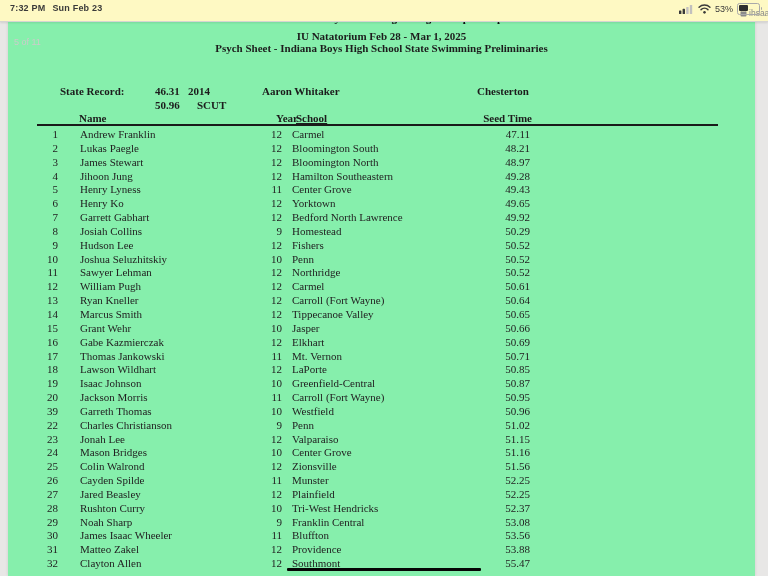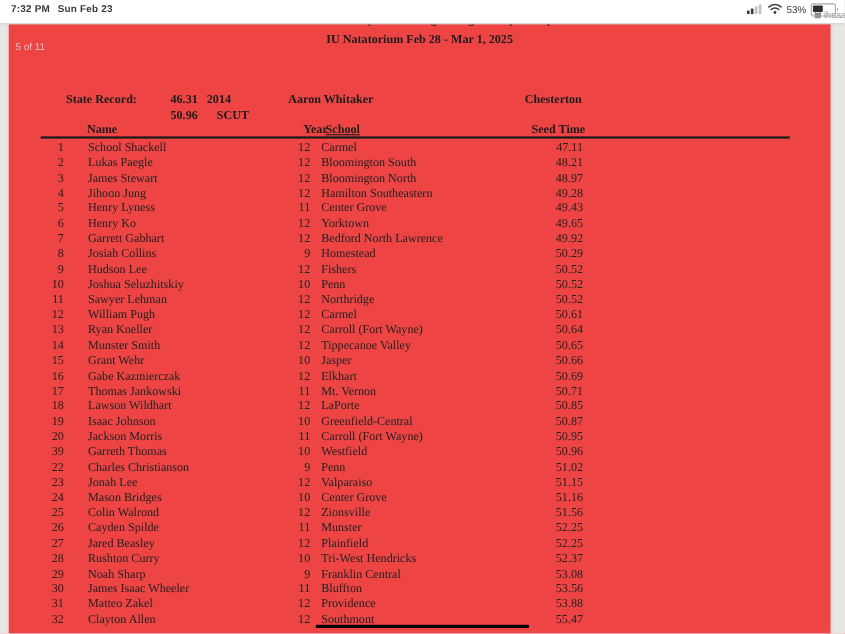--- a/index.html
+++ b/index.html
@@ -8,21 +8,21 @@
     width: 768px; height: 576px;
     background: #e8e7e6;
     overflow: hidden;
     font-family: "Liberation Sans", sans-serif;
   }
   
   .page {
     position: absolute;
     left: 8px; top: 21px;
     width: 747px; height: 555px;
-    background: #ef4444;
+    background: #86efac;
     overflow: hidden;
     font-family: "Liberation Serif", "DejaVu Serif", serif;
     color: #1c1c1c;
     box-shadow: 0 0 3px rgba(0,0,0,0.12);
   }
   .doc-center { position:absolute; left:0; width:100%; text-align:center; font-weight:bold; font-size:11px; white-space:nowrap; }
   .doc-title-clipped { top:-9px; color:#111; }
   .doc-title2 { top:9px; }
   .doc-title3 { top:21px; }
   .abs { position:absolute; font-size:11px; white-space:nowrap; }
@@ -46,21 +46,21 @@
   .h-school { left:288px; top:91px;text-decoration:underline; }
   .h-seed   { left:420px; top:91px; width:104px; text-align:right; }
   .annotation-line {
     position:absolute; left:279px; top:547px;
     width:194px; height:3px; background:#050505; border-radius:1px;
   }
   
   .statusbar {
     position:absolute; left:0; top:0;
     width:768px; height:21px;
-    background:#ffffff;
+    background:#fef9c3;
     border-bottom:1px solid #d7d5d3;
     box-shadow:0 1px 2px rgba(0,0,0,0.10);
     z-index:5;
   }
   .sb-left { position:absolute; left:10px; top:3px; font-size:9px; font-weight:bold; color:#3a3a3a; letter-spacing:0.2px; }
   .sb-date { margin-left:7px; font-weight:bold; }
   .sb-center {
     position:absolute; left:0; top:8px; width:100%;
     text-align:right; font-size:8.5px; color:#8a8a8a;margin-left:16px;
   }
@@ -77,41 +77,42 @@
   }
 </style>
 </head>
 <body>
 
 <div class="screen">
 
   <div class="page">
     <div class="doc-center doc-title-clipped">2025 IHSAA Boys Swimming/Diving Championship</div>
     <div class="doc-center doc-title2">IU Natatorium Feb 28 - Mar 1, 2025</div>
+    <div class="doc-center doc-title3">Psych Sheet - Indiana Boys High School State Swimming Preliminaries</div>
 
 
     <span class="abs bold" style="left:52px; top:64px;">State Record:</span>
     <span class="abs bold" style="left:147px; top:64px;">46.31</span>
     <span class="abs bold" style="left:180px; top:64px;">2014</span>
     <span class="abs bold" style="left:254px; top:64px;">Aaron Whitaker</span>
     <span class="abs bold" style="left:469px; top:64px;">Chesterton</span>
     <span class="abs bold" style="left:147px; top:78px;">50.96</span>
     <span class="abs bold" style="left:189px; top:78px;">SCUT</span>
 
     <span class="abs bold h-name">Name</span>
     <span class="abs bold h-year">Year</span>
     <span class="abs bold h-school">School</span>
     <span class="abs bold h-seed">Seed Time</span>
 
     <div class="rule"></div>
 
     <div class="rows">
         <div class="trow">
           <span class="cell c-rank">1</span>
-          <span class="cell c-name">School Shackell</span>
+          <span class="cell c-name">Andrew Franklin</span>
           <span class="cell c-year">12</span>
           <span class="cell c-school">Carmel</span>
           <span class="cell c-seed">47.11</span>
         </div>
         <div class="trow">
           <span class="cell c-rank">2</span>
           <span class="cell c-name">Lukas Paegle</span>
           <span class="cell c-year">12</span>
           <span class="cell c-school">Bloomington South</span>
           <span class="cell c-seed">48.21</span>
@@ -188,21 +189,21 @@
         </div>
         <div class="trow">
           <span class="cell c-rank">13</span>
           <span class="cell c-name">Ryan Kneller</span>
           <span class="cell c-year">12</span>
           <span class="cell c-school">Carroll (Fort Wayne)</span>
           <span class="cell c-seed">50.64</span>
         </div>
         <div class="trow">
           <span class="cell c-rank">14</span>
-          <span class="cell c-name">Munster Smith</span>
+          <span class="cell c-name">Marcus Smith</span>
           <span class="cell c-year">12</span>
           <span class="cell c-school">Tippecanoe Valley</span>
           <span class="cell c-seed">50.65</span>
         </div>
         <div class="trow">
           <span class="cell c-rank">15</span>
           <span class="cell c-name">Grant Wehr</span>
           <span class="cell c-year">10</span>
           <span class="cell c-school">Jasper</span>
           <span class="cell c-seed">50.66</span>

